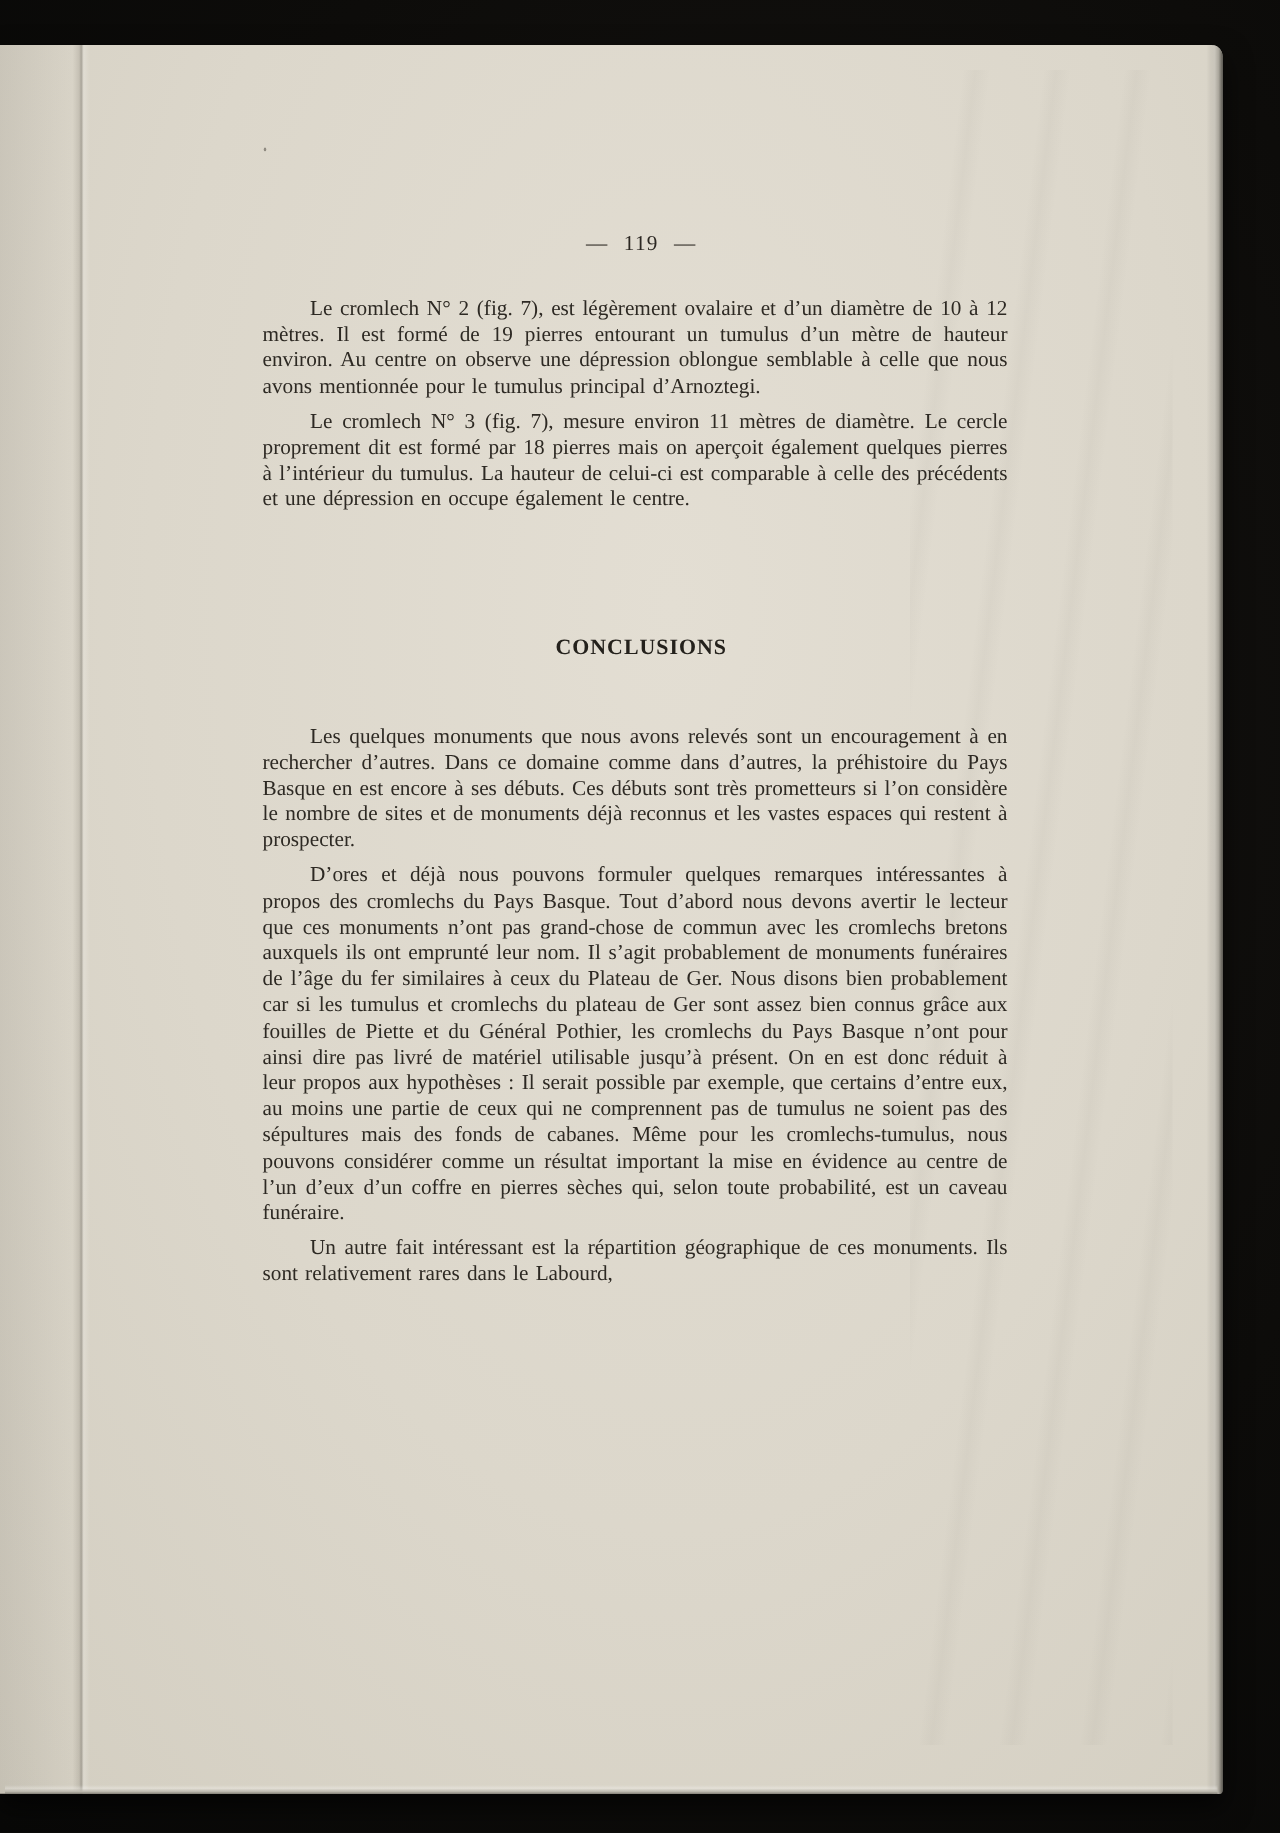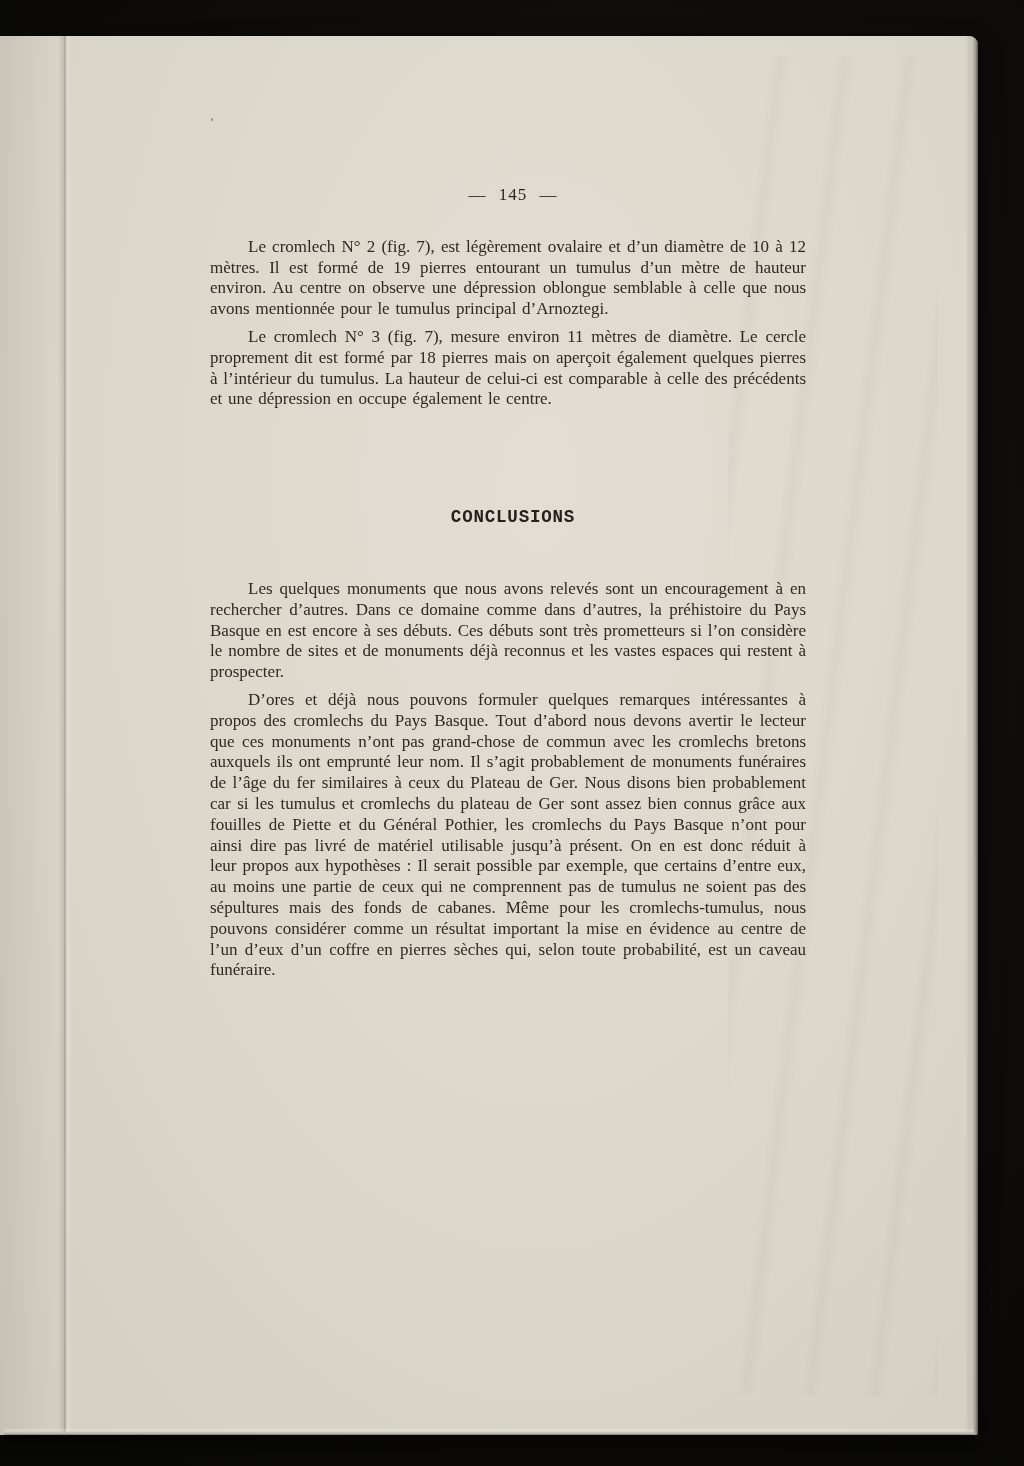--- a/index.html
+++ b/index.html
@@ -111,21 +111,21 @@
     letter-spacing: 1px;
     word-spacing: 7px;
     color: #2b2722;
   }
   p.body-par {
     margin: 0 10px 7px 0;
     text-indent: 38px;
     word-spacing: 1.5px;
   }
   .section-heading {
-    font-family: Liberation Mono, monospace;
+    font-family: Liberation Serif, serif;
     font-weight: bold;
     font-size: 17.5px;
     letter-spacing: 0.8px;
     text-align: center;
     text-indent: 0;
     margin: 97px 0 51px 0;
     color: #24211c;
   }
   .run-italic {
   }
@@ -136,28 +136,29 @@
 <div class="screen">
   <div class="book-page">
     <div class="gutter-shade"></div>
     <div class="gutter-crease"></div>
     <div class="wrinkle-shade"></div>
     <div class="edge-right"></div>
     <div class="edge-bottom"></div>
     <div class="speck"></div>
 
     <div class="text-column">
-      <div class="page-number">— 145 —</div>
+      <div class="page-number">— 119 —</div>
 
       <p class="body-par">Le cromlech N° 2 (fig. 7), est légèrement ovalaire et d’un diamètre de 10 à 12 mètres. Il est formé de 19 pierres entourant un tumulus d’un mètre de hauteur environ. Au centre on observe une dépression oblongue semblable à celle que nous avons mentionnée pour le tumulus principal d’Arnoztegi.</p>
 
       <p class="body-par">Le cromlech N° 3 (fig. 7), mesure environ 11 mètres de diamètre. Le cercle proprement dit est formé par 18 pierres mais on aperçoit également quelques pierres à l’intérieur du tumulus. La hauteur de celui-ci est comparable à celle des précédents et une dépression en occupe également le centre.</p>
 
 
       <div class="section-heading">CONCLUSIONS</div>
 
       <p class="body-par">Les quelques monuments que nous avons relevés sont un encouragement à en rechercher d’autres. Dans ce domaine comme dans d’autres, la préhistoire du Pays Basque en est encore à ses débuts. Ces débuts sont très prometteurs si l’on considère le nombre de sites et de monuments déjà reconnus et les vastes espaces qui restent à prospecter.</p>
 
       <p class="body-par"><span>D’ores et déjà nous pouvons formuler quelques remarques intéressantes à propos des cromlechs du Pays Basque. Tout d’abord nous devons avertir le lecteur que ces monuments n’ont pas grand-chose de commun avec les cromlechs bretons auxquels ils ont emprunté leur nom. Il s’agit </span><span class="run-italic">probablement</span><span> de monuments funéraires de l’âge du fer similaires à ceux du Plateau de Ger. Nous disons bien probablement car si les tumulus et cromlechs du plateau de Ger sont assez bien connus grâce aux fouilles de Piette et du Général Pothier, les cromlechs du Pays Basque n’ont pour ainsi dire pas livré de matériel utilisable jusqu’à présent. On en est donc réduit à leur propos aux hypothèses : Il serait possible par exemple, que certains d’entre eux, au moins une partie de ceux qui ne comprennent pas de tumulus ne soient pas des sépultures mais des fonds de cabanes. Même pour les cromlechs-tumulus, nous pouvons considérer comme un résultat important la mise en évidence au centre de l’un d’eux d’un coffre en pierres sèches qui, selon toute probabilité, est un caveau funéraire.</span></p>
 
+      <p class="body-par">Un autre fait intéressant est la répartition géographique de ces monuments. Ils sont relativement rares dans le Labourd,</p>
     </div>
   </div>
 </div>
 
 </body></html>

